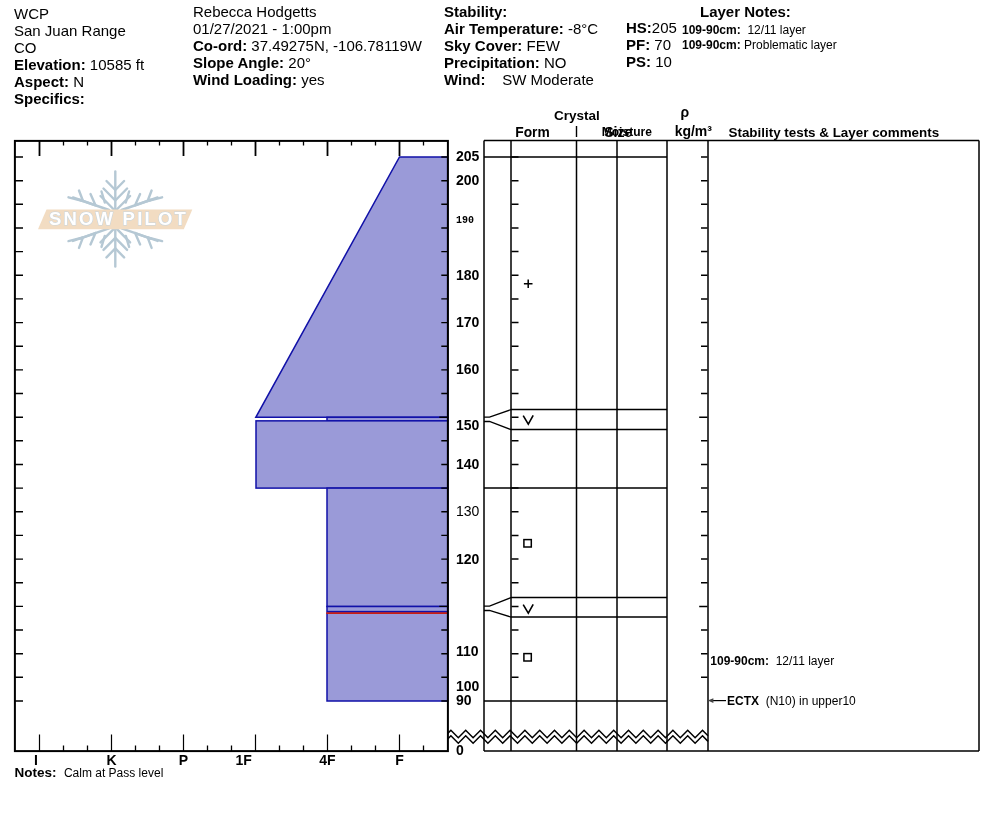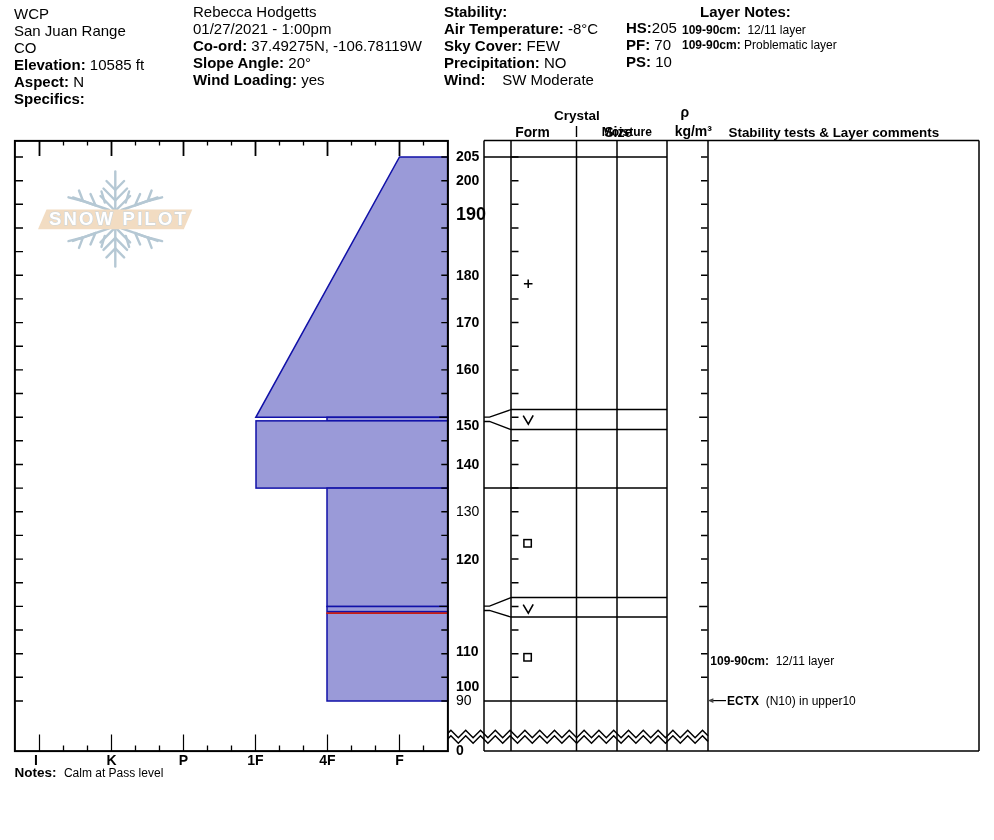--- a/index.html
+++ b/index.html
@@ -149,39 +149,39 @@
 
   <g>
     <line x1="711.5" y1="700.6" x2="726" y2="700.6" stroke="#000" stroke-width="1.2"></line>
     <polygon points="707.7,700.6 713.4,698.2 713.4,703.0" fill="#444" stroke="none"></polygon>
   </g>
 </svg>
 
 <div id="ylabels">
     <div class="t" style="left:456px;top:148.4px;font-size:14px;font-weight:bold;line-height:16px;">205</div>
     <div class="t" style="left:456px;top:172.1px;font-size:14px;font-weight:bold;line-height:16px;">200</div>
-    <div class="t" style="left:456px;top:206px;font-size:18px;font-weight:bold;line-height:16px;">190</div>
+    <div class="t" style="left:456px;top:213px;font-size:10px;font-weight:bold;line-height:16px;font-family:Liberation Mono, monospace;">190</div>
     <div class="t" style="left:456px;top:266.7px;font-size:14px;font-weight:bold;line-height:16px;">180</div>
     <div class="t" style="left:456px;top:314.0px;font-size:14px;font-weight:bold;line-height:16px;">170</div>
     <div class="t" style="left:456px;top:361.3px;font-size:14px;font-weight:bold;line-height:16px;">160</div>
     <div class="t" style="left:456px;top:408.6px;font-size:14px;font-weight:bold;line-height:16px;margin-top:8px;">150</div>
     <div class="t" style="left:456px;top:455.9px;font-size:14px;font-weight:bold;line-height:16px;">140</div>
     <div class="t" style="left:456px;top:503.2px;font-size:14px;font-weight:normal;line-height:16px;">130</div>
     <div class="t" style="left:456px;top:550.5px;font-size:14px;font-weight:bold;line-height:16px;">120</div>
     <div class="t" style="left:456px;top:597.8px;font-size:14px;font-weight:bold;line-height:16px;margin-top:45px;">110</div>
     <div class="t" style="left:456px;top:645.1px;font-size:14px;font-weight:bold;line-height:16px;margin-top:33px;">100</div>
-    <div class="t" style="left:456px;top:692.4px;font-size:14px;font-weight:normal;line-height:16px;">90</div>
+    <div class="t" style="left:456px;top:692.4px;font-size:14px;font-weight:bold;line-height:16px;">90</div>
     <div class="t" style="left:456px;top:742.2px;font-size:14px;font-weight:bold;line-height:16px;">0</div>
   </div>
 
 <div id="xlabels">
     <div class="t" style="left:16px;top:751.8px;width:40px;text-align:center;font-size:14px;font-weight:bold;line-height:16px;">I</div>
     <div class="t" style="left:91.5px;top:751.8px;width:40px;text-align:center;font-size:14px;font-weight:bold;line-height:16px;">K</div>
     <div class="t" style="left:163.5px;top:751.8px;width:40px;text-align:center;font-size:14px;font-weight:bold;line-height:16px;">P</div>
-    <div class="t" style="left:235.5px;top:751.8px;width:40px;text-align:center;font-size:14px;font-weight:bold;line-height:16px;">1F</div>
+    <div class="t" style="left:235.5px;top:751.8px;width:40px;font-size:14px;font-weight:bold;line-height:16px;">1F</div>
     <div class="t" style="left:307.5px;top:751.8px;width:40px;text-align:center;font-size:14px;font-weight:bold;line-height:16px;">4F</div>
     <div class="t" style="left:379.5px;top:751.8px;width:40px;text-align:center;font-size:14px;font-weight:bold;line-height:16px;">F</div>
   </div>
 
 <div class="t" style="left:536.8px;top:106.7px;width:80px;text-align:center;font-size:13.5px;font-weight:bold;">Crystal</div>
 
 <div class="t" style="left:492.5px;top:123.6px;width:80px;text-align:center;font-size:13.8px;font-weight:bold;">Form</div>
 
 <div class="t" style="left:552.2px;top:123.6px;width:80px;text-align:right;font-size:14px;font-weight:bold;">Size</div>
 

